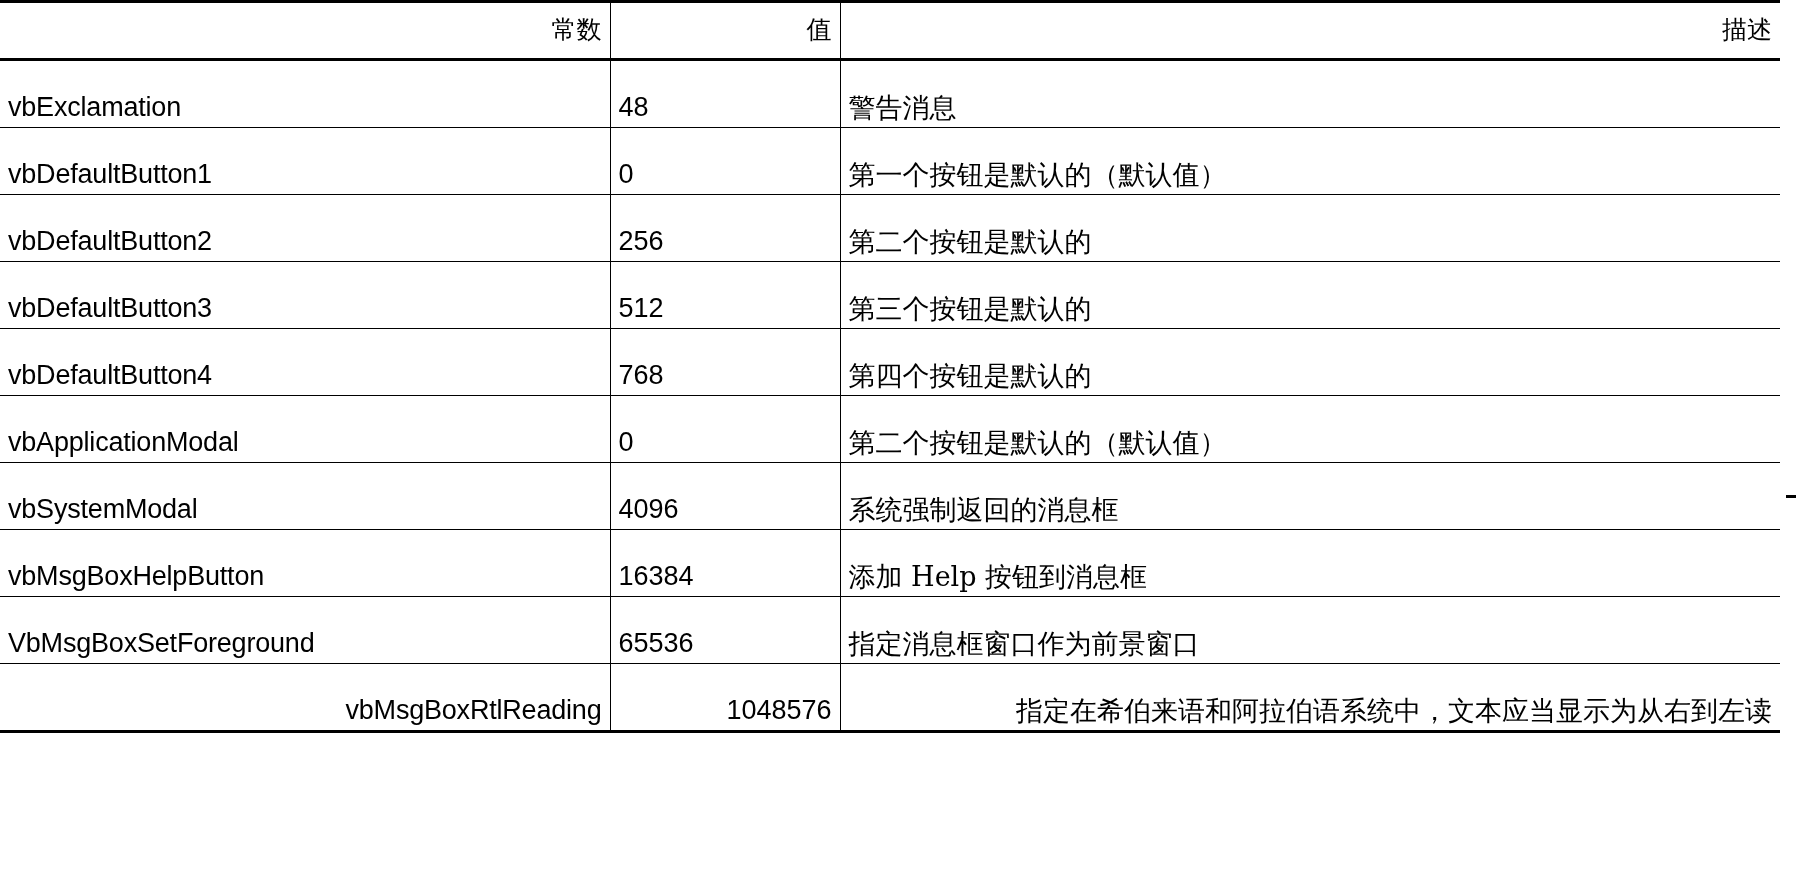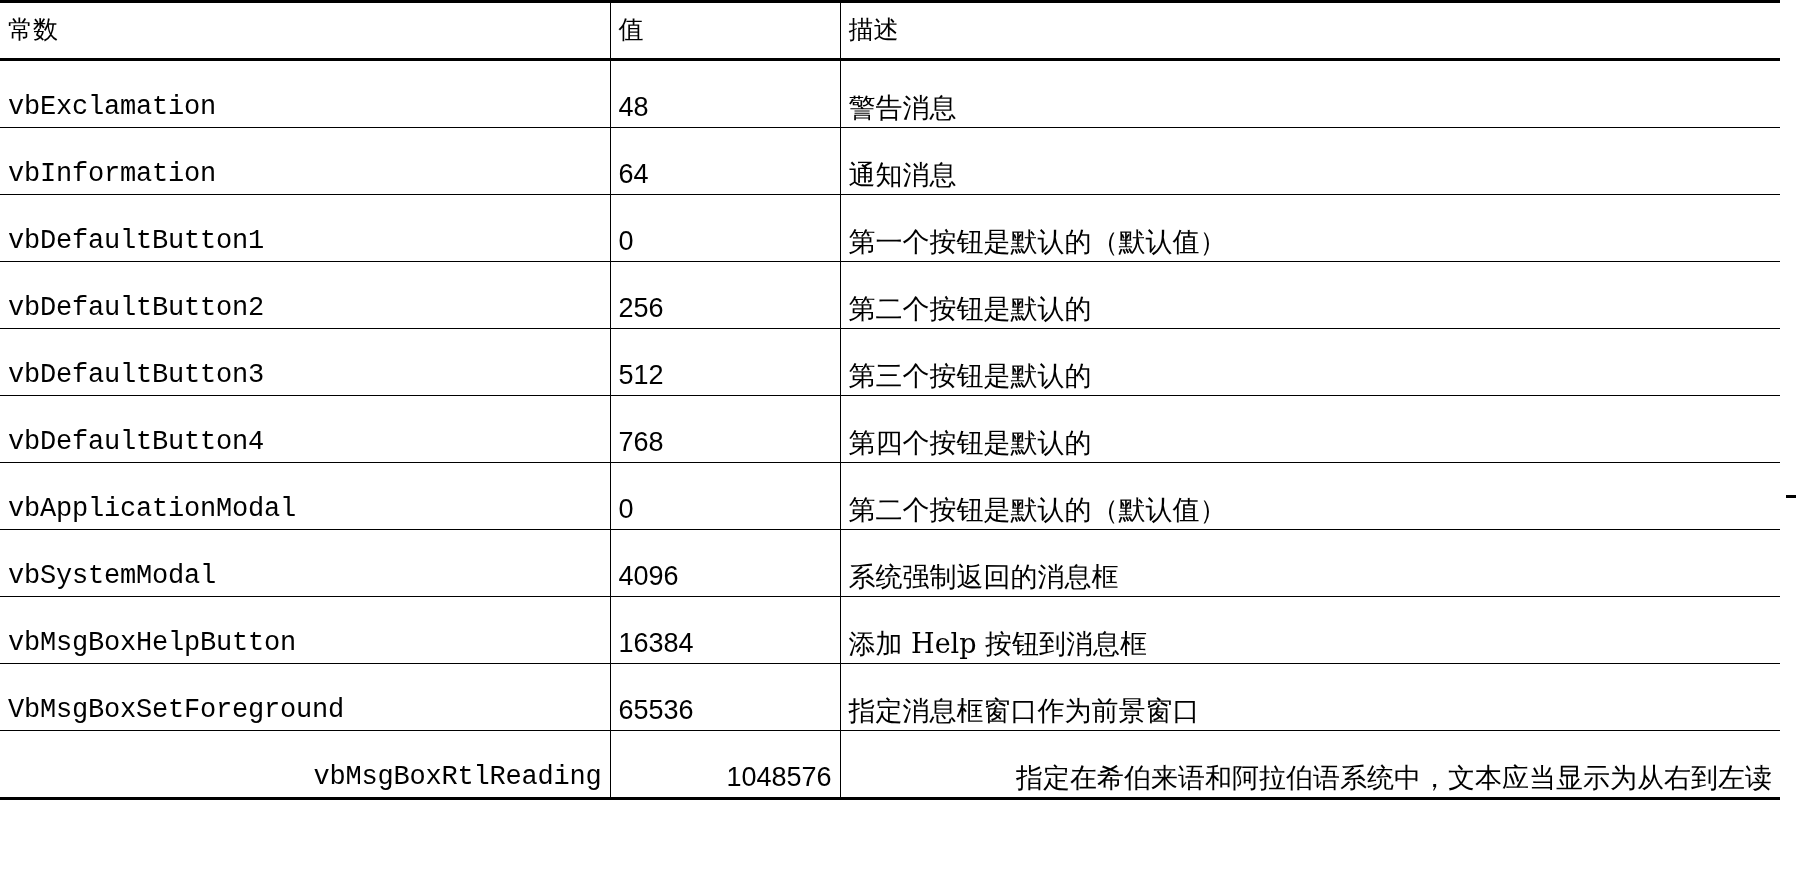--- a/index.html
+++ b/index.html
@@ -49,33 +49,33 @@
   }
   table.const-table th.col-value,
   table.const-table td.col-value {
     border-right: 1.6px solid #000;
   }
 
   table.const-table th {
     font-weight: normal;
     font-family: "DejaVu Serif", "Liberation Serif", serif;
     font-size: 25px;
-    text-align: left;
+    text-align: right;
     padding: 10px 8px 12px 8px;
     vertical-align: middle;
   }
   table.const-table td {
     vertical-align: bottom;
     padding: 6px 8px 4px 8px;
     font-size: 27px;
     line-height: 1.15;
     height: 56px;
   }
   td.col-name {
-    font-family: Liberation Mono, monospace;
+    font-family: Liberation Sans, sans-serif;
     letter-spacing: -0.2px;
     white-space: nowrap;
   }
   td.col-value {
     font-family: "Liberation Sans", sans-serif;
     vertical-align: top;
     padding-top: 8px;
   }
   td.col-desc {
     font-family: "DejaVu Serif", "Liberation Serif", serif;
@@ -107,25 +107,20 @@
         <th class="col-name">常数</th>
         <th class="col-value">值</th>
         <th class="col-desc">描述</th>
       </tr>
     </thead>
     <tbody>
       <tr class="body-row">
         <td class="col-name">vbExclamation</td>
         <td class="col-value">48</td>
         <td class="col-desc">警告消息</td>
-      </tr>
-      <tr class="body-row">
-        <td class="col-name">vbInformation</td>
-        <td class="col-value">64</td>
-        <td class="col-desc">通知消息</td>
       </tr>
       <tr class="body-row">
         <td class="col-name">vbDefaultButton1</td>
         <td class="col-value">0</td>
         <td class="col-desc">第一个按钮是默认的（默认值）</td>
       </tr>
       <tr class="body-row">
         <td class="col-name">vbDefaultButton2</td>
         <td class="col-value">256</td>
         <td class="col-desc">第二个按钮是默认的</td>

